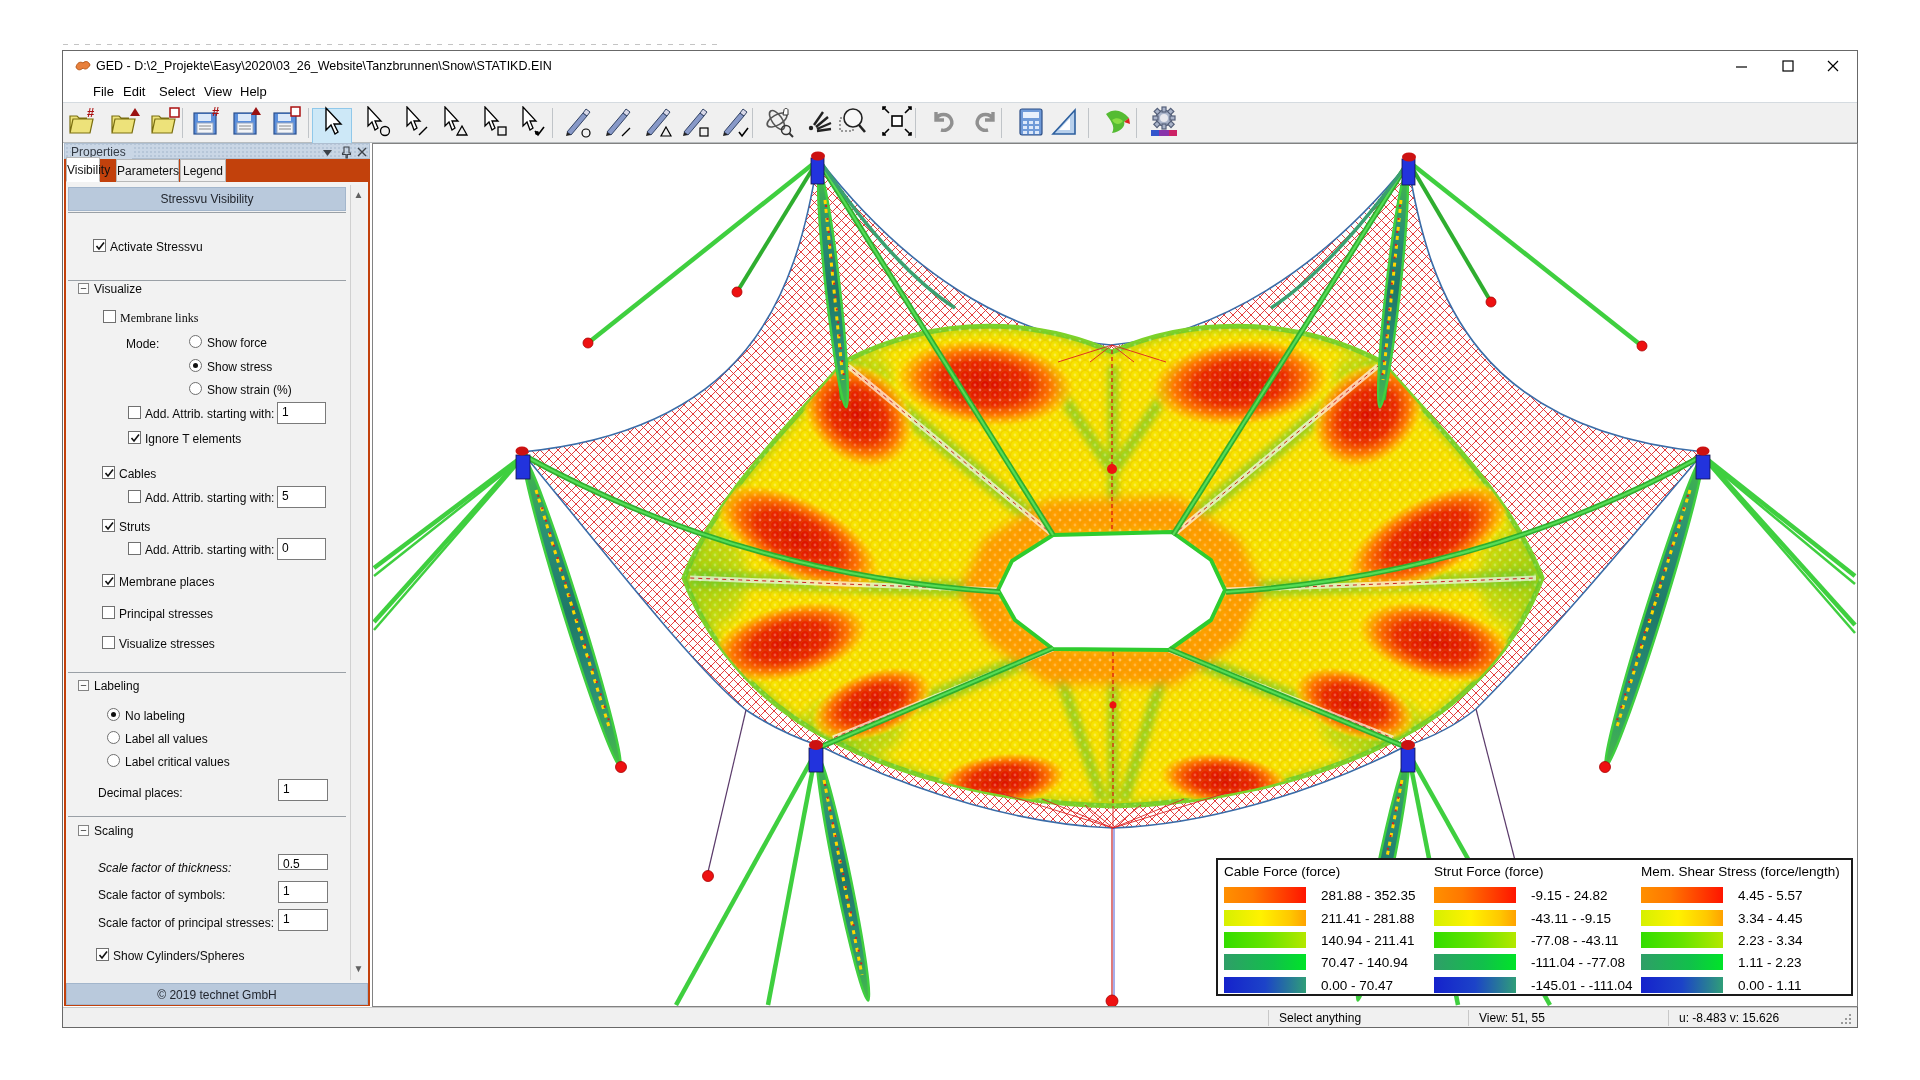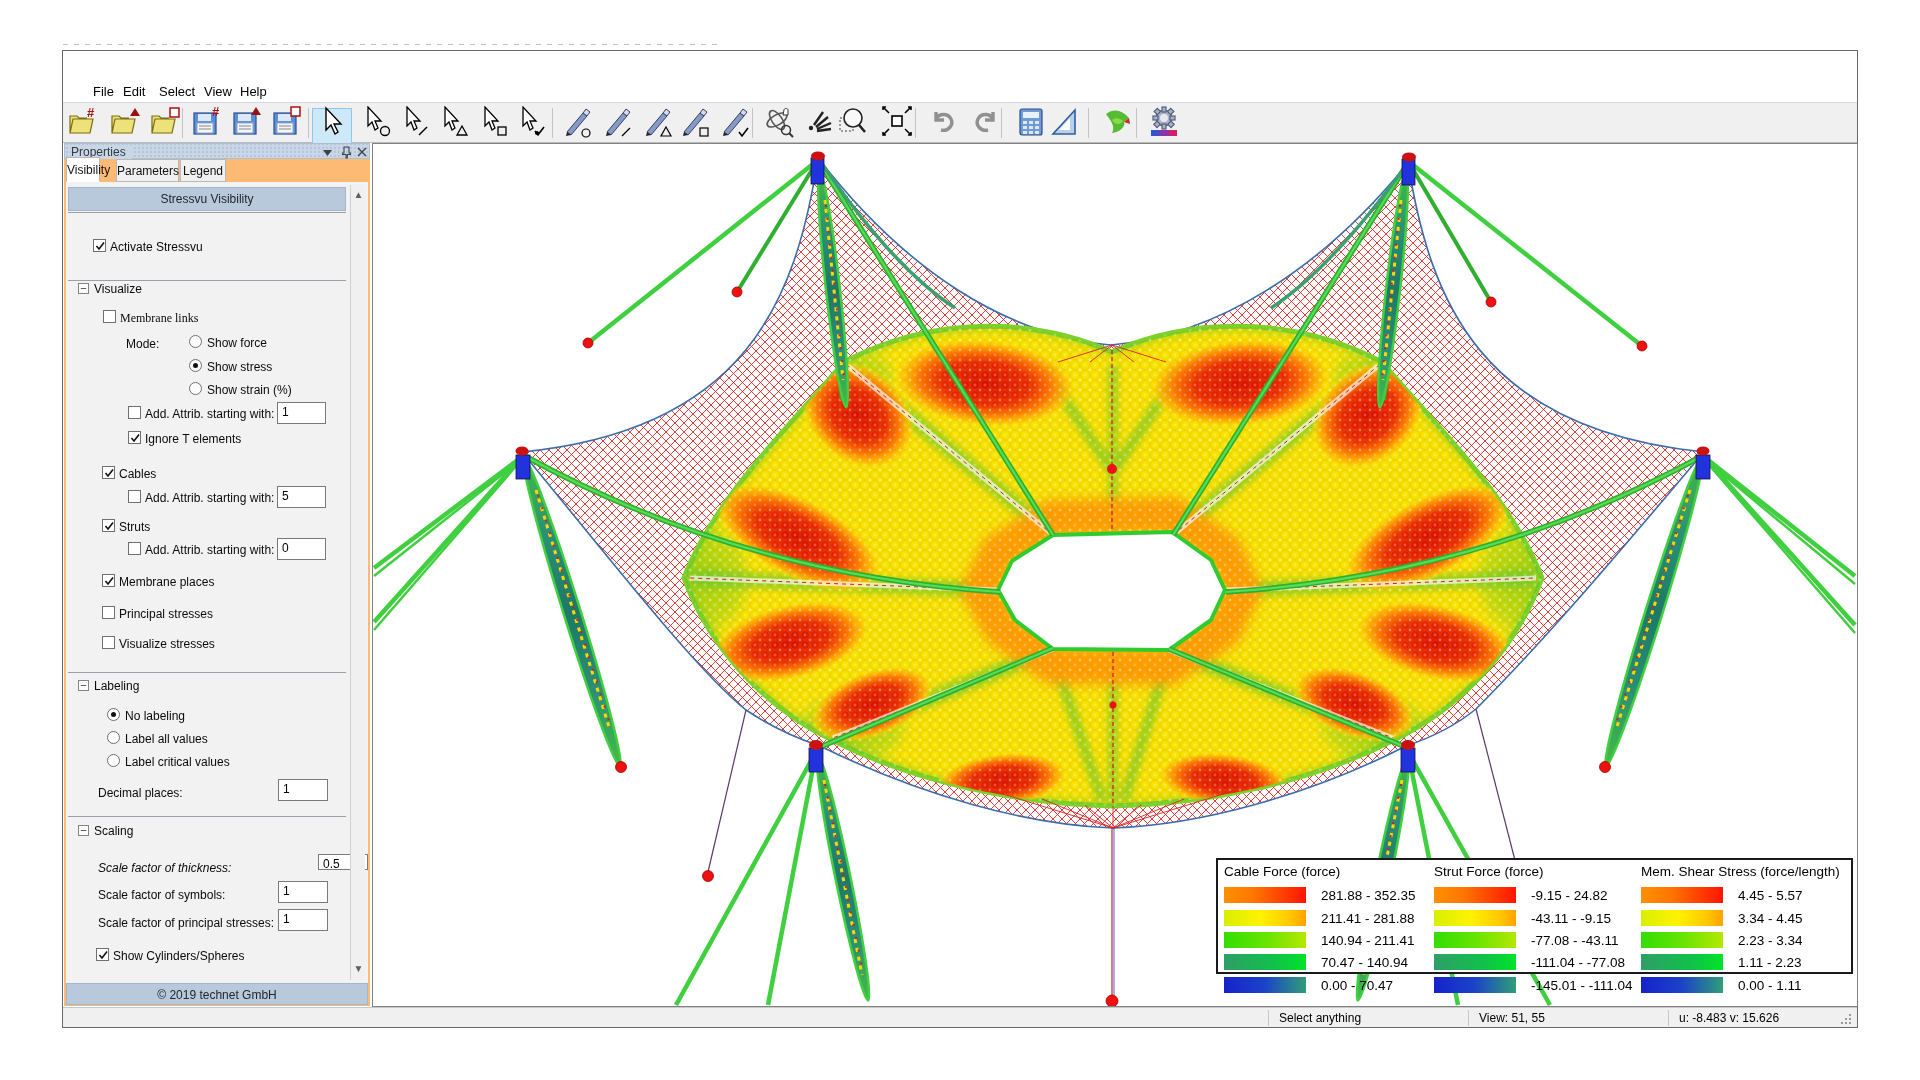--- a/index.html
+++ b/index.html
@@ -7,52 +7,67 @@
 #root { position:absolute; left:0; top:0; width:1920px; height:1080px; }
 .abs { position:absolute; }
 #win { left:62px; top:50px; width:1796px; height:978px; border:1px solid #686868; background:#ffffff; }
 #titlebar { left:0; top:0; width:1794px; height:29px; background:#ffffff; }
 #title-text { left:33px; top:8px; font-size:12.5px; color:#000000; white-space:nowrap; }
 #menubar { left:0; top:29px; width:1794px; height:22px; background:#ffffff; }
 .menu-item { top:4px; font-size:13px; color:#000000;margin-left:20px; }
 #toolbar { left:0; top:51px; width:1794px; height:41px; background:#f0f0f0; border-top:1px solid #d5dbe0; border-bottom:1px solid #b8bcbe; }
 #statusbar { left:0; top:956px; width:1794px; height:20px; background:#f0f0f0; border-top:1px solid #c8c8c8; font-size:12px; color:#000; }
 .status-sep { top:2px; width:1px; height:16px; background:#c8c8c8; }
-#panel { left:1px; top:92px; width:306px; height:863px; background:#fdba74; }
+#panel { left:1px; top:92px; width:306px; height:863px; background:#c2410c; }
 #panel-header { left:0px; top:0px; width:306px; height:16px; background:#c9d6e5; border:1px solid #aebed0;
   background-image: radial-gradient(#b6c6d8 1px, transparent 1px); background-size:4px 4px; background-position:60px 2px; }
 #panel-header span { position:absolute; left:6px; top:1px; font-size:12px; color:#333a44; background:#c9d6e5; padding-right:6px;}
 .tab { top:16px; height:23px; font-size:12px; color:#111; text-align:center; background:#f0f0f0; border:1px solid #b8b8b8; padding-top:4px; }
 .tab.sel { background:#ffffff; border-bottom:1px solid #ffffff; height:25px; top:14px; padding-top:5px; z-index:3; }
 #panel-body { left:2px; top:39px; width:302px; height:801px; background:#f2f2f2; }
 .bluebar { background:#b9c9dc; border:1px solid #a3b6cc; text-align:center; color:#22262e; font-size:12px; }
 #copyright { left:2px; top:840px; width:302px; height:22px; padding-top:4px; }
 .sep-h { height:1px; background:#9aa0a6; }
 .cb { width:13px; height:13px; background:#fff; border:1px solid #707070; }
 .cb svg { position:absolute; left:0px; top:0px; }
 .rd { width:13px; height:13px; background:#fff; border:1px solid #707070; border-radius:50%; }
 .rd .dot{ position:absolute; left:3px; top:3px; width:5px; height:5px; border-radius:50%; background:#111; }
 .lbl { font-size:12px; color:#0a0a0a; white-space:nowrap; }
 .field { background:#ffffff; border:1px solid #7a7a7a; font-size:12px; color:#000; padding:2px 0 0 4px; }
 .minus { width:11px; height:11px; border:1px solid #848484; background:#fcfcfc; font-size:11px; line-height:9px; text-align:center; color:#333; }
 #scroll { left:286px; top:42px; width:15px; height:795px; background:#f0f0f0; border-left:1px solid #d0d0d0; }
 .arr { position:absolute; left:2px; width:11px; text-align:center; font-size:10px; color:#606060; }
 #canvas { left:309px; top:92px; width:1486px; height:864px; background:#ffffff; border:1px solid #828282; }
-#legend { left:843px; top:714px; width:637px; height:116px; background:#ffffff; border:2px solid #1a1a1a; z-index:5; }
+#legend { left:843px; top:714px; width:637px; height:138px; background:#ffffff; border:2px solid #1a1a1a; z-index:5; }
 .leg-h { font-size:13.5px; color:#000; white-space:nowrap; }
 .leg-t { font-size:13.5px; color:#000; white-space:nowrap; }
 .leg-bar { width:82px; height:16px; }
 .tbico { top:3px; width:34px; height:34px; }
 .tbsep { top:5px; width:1px; height:30px; background:#c0c4c8; }
 </style>
 </head>
 <body>
 <div id="root">
   <div class="abs" style="left:63px;top:44px;width:660px;height:1px;background:repeating-linear-gradient(90deg,#c4c4c4 0 5px,transparent 5px 11px);"></div>
   <div id="win" class="abs">
+    <div id="titlebar" class="abs">
+      <svg class="abs" style="left:12px;top:8px" width="16" height="15" viewBox="0 0 16 15">
+        <path d="M1 8 C2 4 5 2 8 4 C11 1 14 3 15 6 C13 10 10 11 8 9 C5 12 2 11 1 8 Z" fill="#e8803c" stroke="#b85818" stroke-width="1"></path>
+      </svg>
+      <span id="title-text" class="abs">GED - D:\2_Projekte\Easy\2020\03_26_Website\Tanzbrunnen\Snow\STATIKD.EIN</span>
+      <svg class="abs" style="left:1672px;top:8px" width="14" height="14">
+          <line x1="1" y1="8" x2="12" y2="8" stroke="#000" stroke-width="1.2"></line>
+        </svg>
+      <svg class="abs" style="left:1718px;top:8px" width="14" height="14">
+          <rect x="2" y="2" width="10" height="10" fill="none" stroke="#000" stroke-width="1.2"></rect>
+        </svg>
+      <svg class="abs" style="left:1763px;top:8px" width="14" height="14">
+          <path d="M2 2 L12 12 M12 2 L2 12" stroke="#000" stroke-width="1.2"></path>
+        </svg>
+    </div>
     <div id="menubar" class="abs">
       <span class="menu-item abs" style="left:10px">File</span>
       <span class="menu-item abs" style="left:40px">Edit</span>
       <span class="menu-item abs" style="left:76px">Select</span>
       <span class="menu-item abs" style="left:121px">View</span>
       <span class="menu-item abs" style="left:157px">Help</span>
     </div>
     <div id="toolbar" class="abs">
       <svg class="tbico abs" style="left:4px">
         <path d="M3 27 L6 13 L26 13 L23 27 Z M3 26 L3 10 L10 10 L12 12 L20 12" fill="#ede27a" stroke="#7a6e10" stroke-width="1.2"></path>
@@ -309,21 +324,21 @@
         <div class="rd abs" style="left:41px;top:549px;"></div>
         <span class="lbl abs" style="left:59px;top:550px;">Label all values</span>
         <div class="rd abs" style="left:41px;top:572px;"></div>
         <span class="lbl abs" style="left:59px;top:573px;">Label critical values</span>
         <span class="lbl abs" style="left:32px;top:604px;">Decimal places:</span>
         <div class="field abs" style="left:212px;top:597px;width:50px;height:22px;">1</div>
         <div class="sep-h abs" style="left:2px;top:634px;width:278px;"></div>
         <div class="minus abs" style="left:12px;top:643px;">−</div>
         <span class="lbl abs" style="left:28px;top:642px;">Scaling</span>
         <span class="lbl abs" style="left:32px;top:679px;font-style:italic;">Scale factor of thickness:</span>
-        <div class="field abs" style="left:212px;top:672px;width:50px;height:16px;margin-left:40px;">0.5</div>
+        <div class="field abs" style="left:212px;top:672px;width:50px;height:16px;">0.5</div>
         <span class="lbl abs" style="left:32px;top:706px;">Scale factor of symbols:</span>
         <div class="field abs" style="left:212px;top:699px;width:50px;height:22px;">1</div>
         <span class="lbl abs" style="left:32px;top:734px;">Scale factor of principal stresses:</span>
         <div class="field abs" style="left:212px;top:727px;width:50px;height:22px;">1</div>
         <div class="cb abs" style="left:30px;top:766px;">
             <svg width="13" height="13">
               <path d="M2.5 6 L5 9 L10 2.5" stroke="#111" stroke-width="1.6" fill="none"></path>
             </svg>
           </div>
         <span class="lbl abs" style="left:47px;top:767px;">Show Cylinders/Spheres</span>

